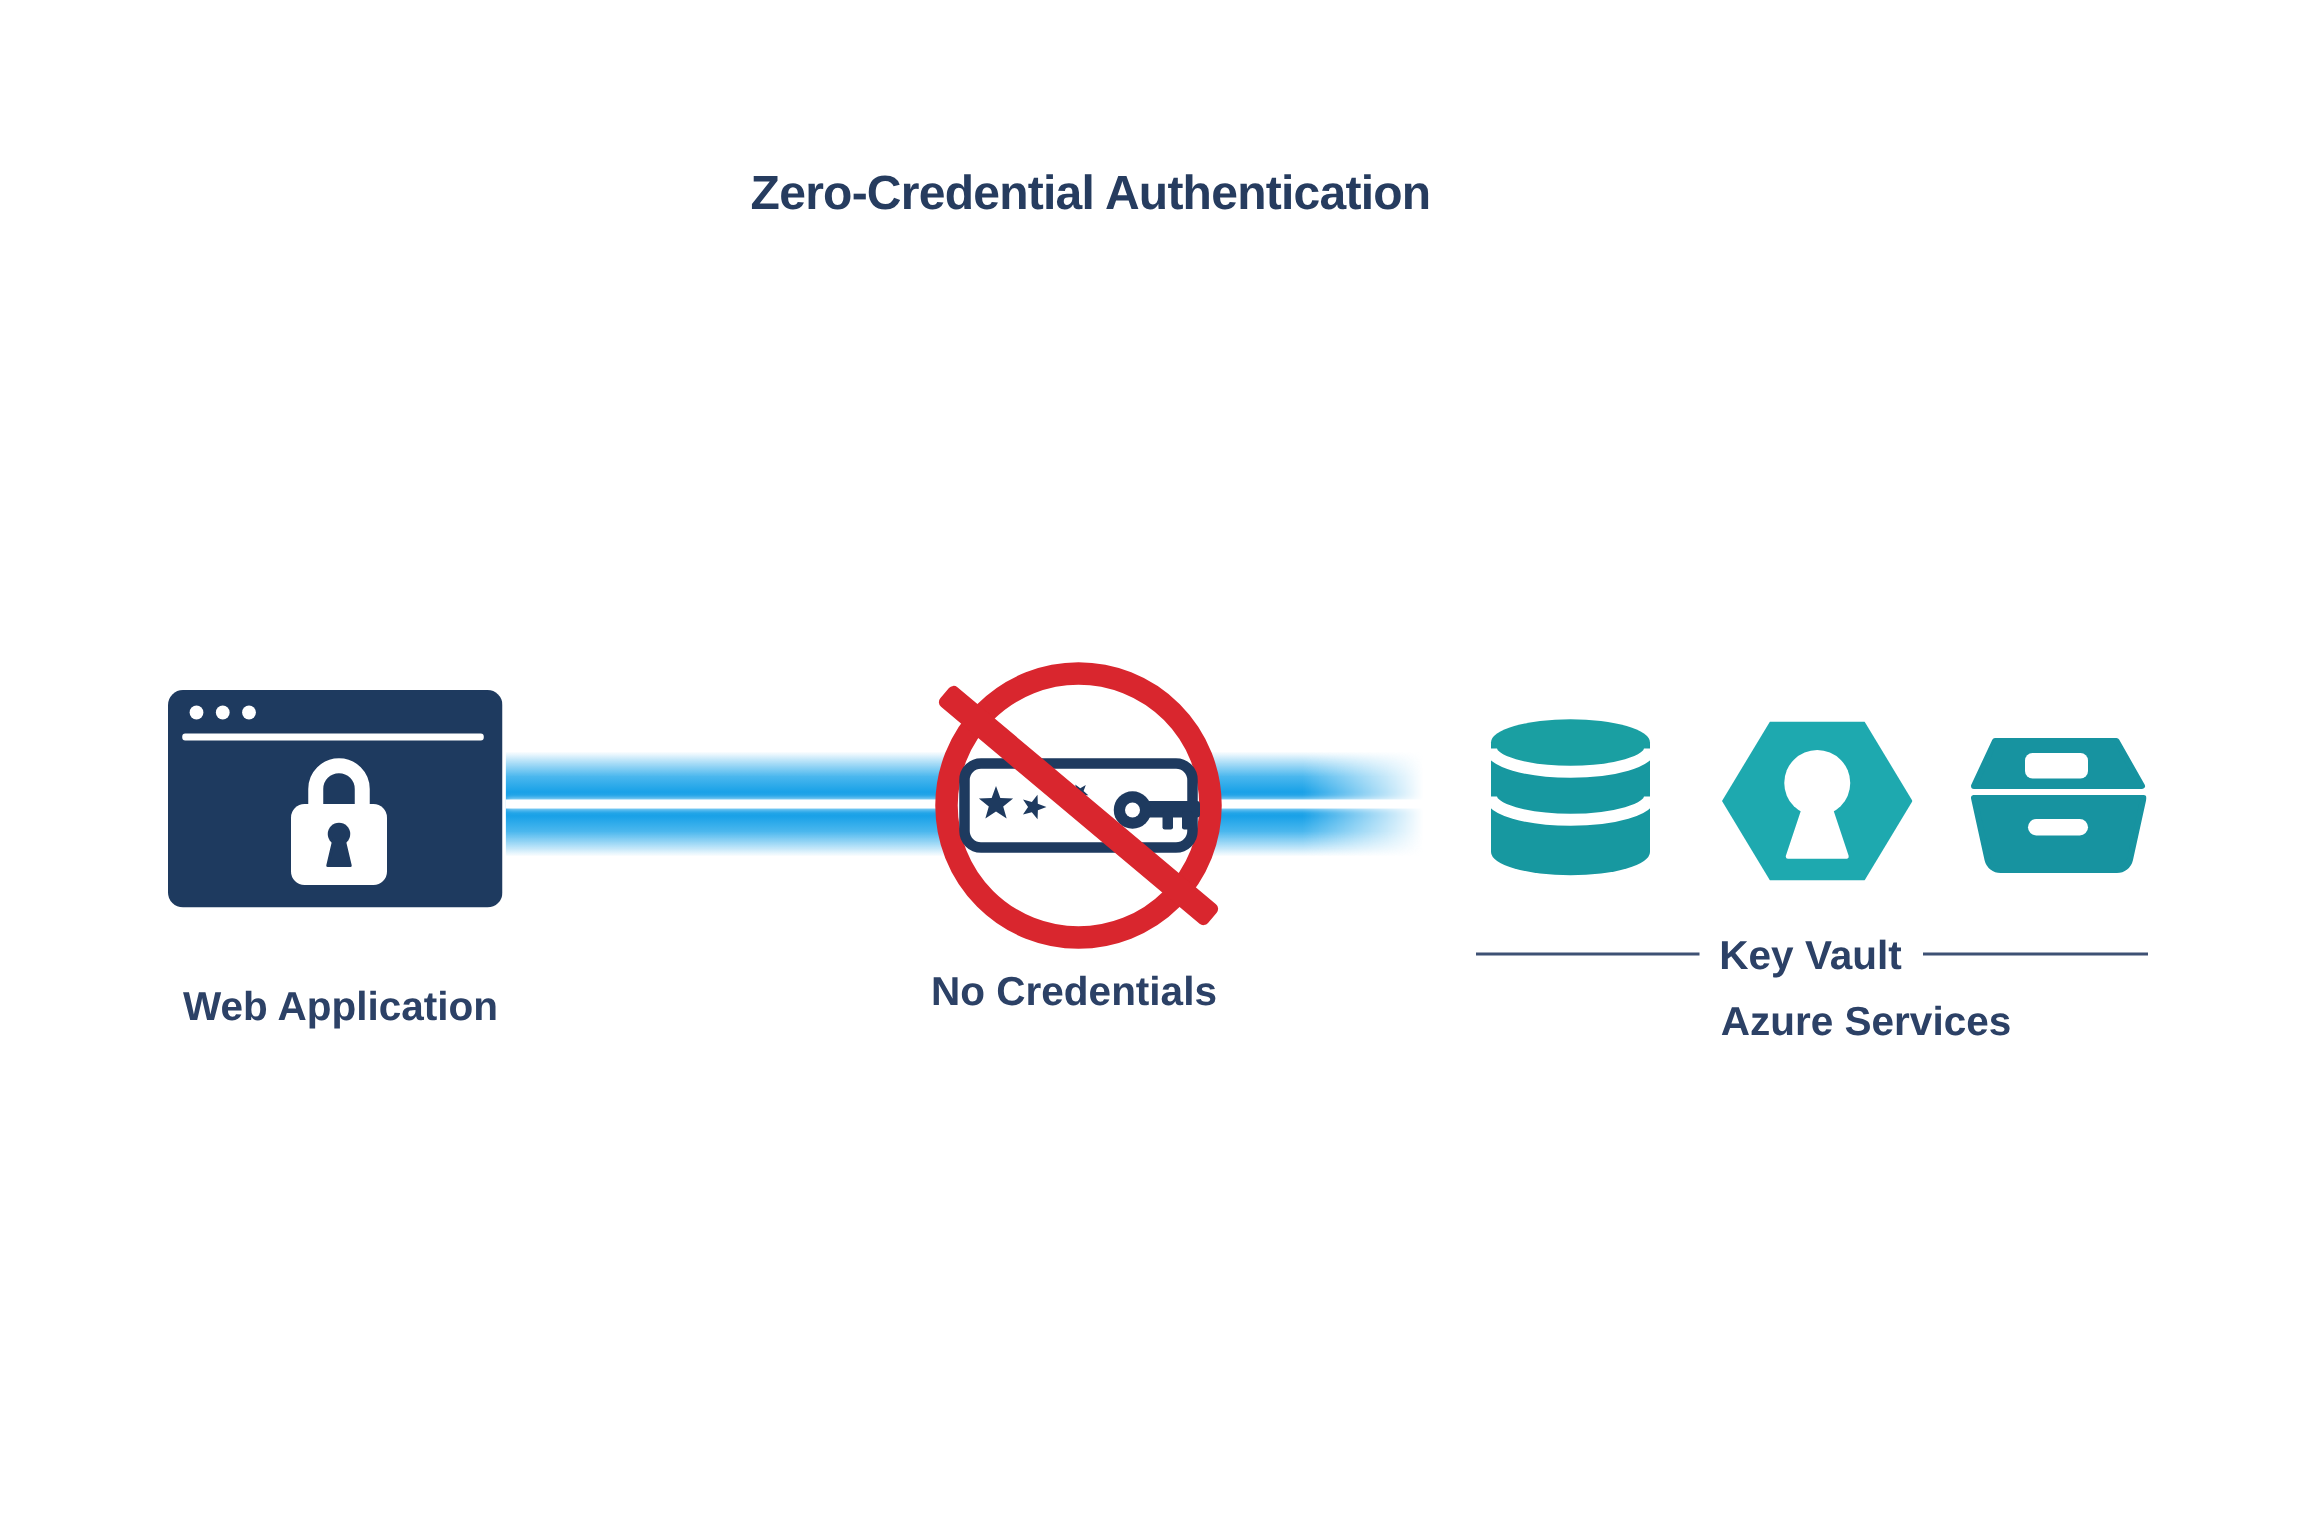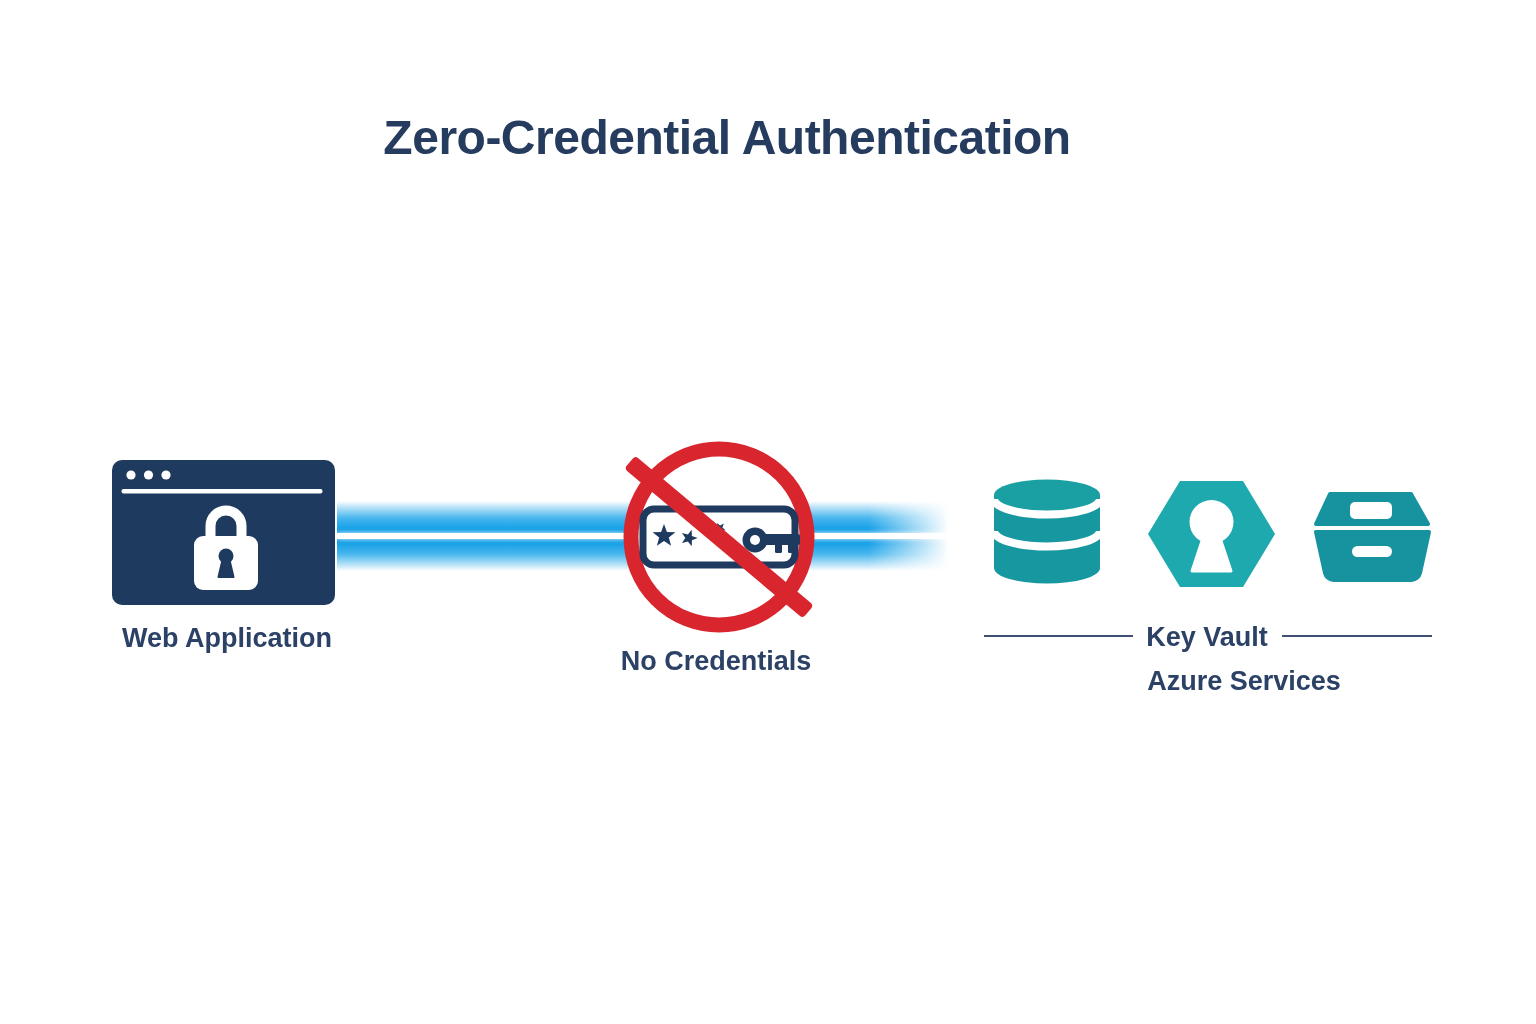--- a/index.html
+++ b/index.html
@@ -3,21 +3,21 @@
 <meta charset="utf-8">
 <style>
   html,body{margin:0;padding:0;}
   body{
     width:1536px;height:1024px;background:#ffffff;position:relative;overflow:hidden;
     font-family:"Liberation Sans", sans-serif;
   }
   .abs{position:absolute;}
   .title{
     left:727px;top:110px;transform:translateX(-50%);
-    font-size:48px;font-weight:700;letter-spacing:-0.5px;color:#263c5f;white-space:nowrap;
+    font-size:32px;font-weight:700;letter-spacing:-0.5px;color:#263c5f;white-space:nowrap;
   }
   .label{
     transform:translateX(-50%);
     font-size:27px;font-weight:600;color:#2c4166;white-space:nowrap;
   }
   
   .beam{
     left:337px;top:501px;width:618px;height:70px;z-index:1;
     background:linear-gradient(to bottom,
       rgba(13,156,230,0) 0%,
@@ -56,21 +56,21 @@
   <circle cx="36.5" cy="15" r="4.6" fill="#ffffff"></circle>
   <circle cx="54" cy="15" r="4.6" fill="#ffffff"></circle>
   <rect x="9.5" y="29" width="201" height="4.6" rx="2" fill="#ffffff"></rect>
   <g>
     <path d="M98.5 78 V66 a15.5 15.5 0 0 1 31 0 V78" fill="none" stroke="#ffffff" stroke-width="10"></path>
     <rect x="82" y="76" width="64" height="54" rx="9" fill="#ffffff"></rect>
     <circle cx="114" cy="96" r="7.5" fill="#1e3a5f"></circle>
     <path d="M110.5 100 L117.5 100 L121.5 117 L106.5 117 Z" fill="#1e3a5f" stroke="#1e3a5f" stroke-width="2" stroke-linejoin="round"></path>
   </g>
 </svg>
-<div class="abs label" style="left:227px;top:623px">Web Application</div>
+<div class="abs label" style="left:227px;top:656px">Web Application</div>
 
 <svg class="icon-svg z2" style="left:614px;top:432px" width="210" height="210" viewBox="0 0 210 210">
   <circle cx="105" cy="105" r="88" fill="#ffffff" stroke="#d9262e" stroke-width="15"></circle>
   <g>
     <rect x="29" y="77" width="152" height="56" rx="11" fill="#ffffff" stroke="#1e3a5f" stroke-width="7"></rect>
     <path transform="translate(50,104)" fill="#1e3a5f" d="M0,-12 L2.9,-4 L11.4,-3.7 L4.8,1.6 L7.1,9.7 L0,5 L-7.1,9.7 L-4.8,1.6 L-11.4,-3.7 L-2.9,-4 Z"></path>
     <path transform="translate(75,106) scale(0.72) rotate(18)" fill="#1e3a5f" d="M0,-12 L2.9,-4 L11.4,-3.7 L4.8,1.6 L7.1,9.7 L0,5 L-7.1,9.7 L-4.8,1.6 L-11.4,-3.7 L-2.9,-4 Z"></path>
     <path transform="translate(106,96) scale(0.5) rotate(40)" fill="#1e3a5f" d="M0,-12 L2.9,-4 L11.4,-3.7 L4.8,1.6 L7.1,9.7 L0,5 L-7.1,9.7 L-4.8,1.6 L-11.4,-3.7 L-2.9,-4 Z"></path>
     <g>
       <rect x="148" y="102" width="38" height="11" rx="2" fill="#1e3a5f"></rect>

